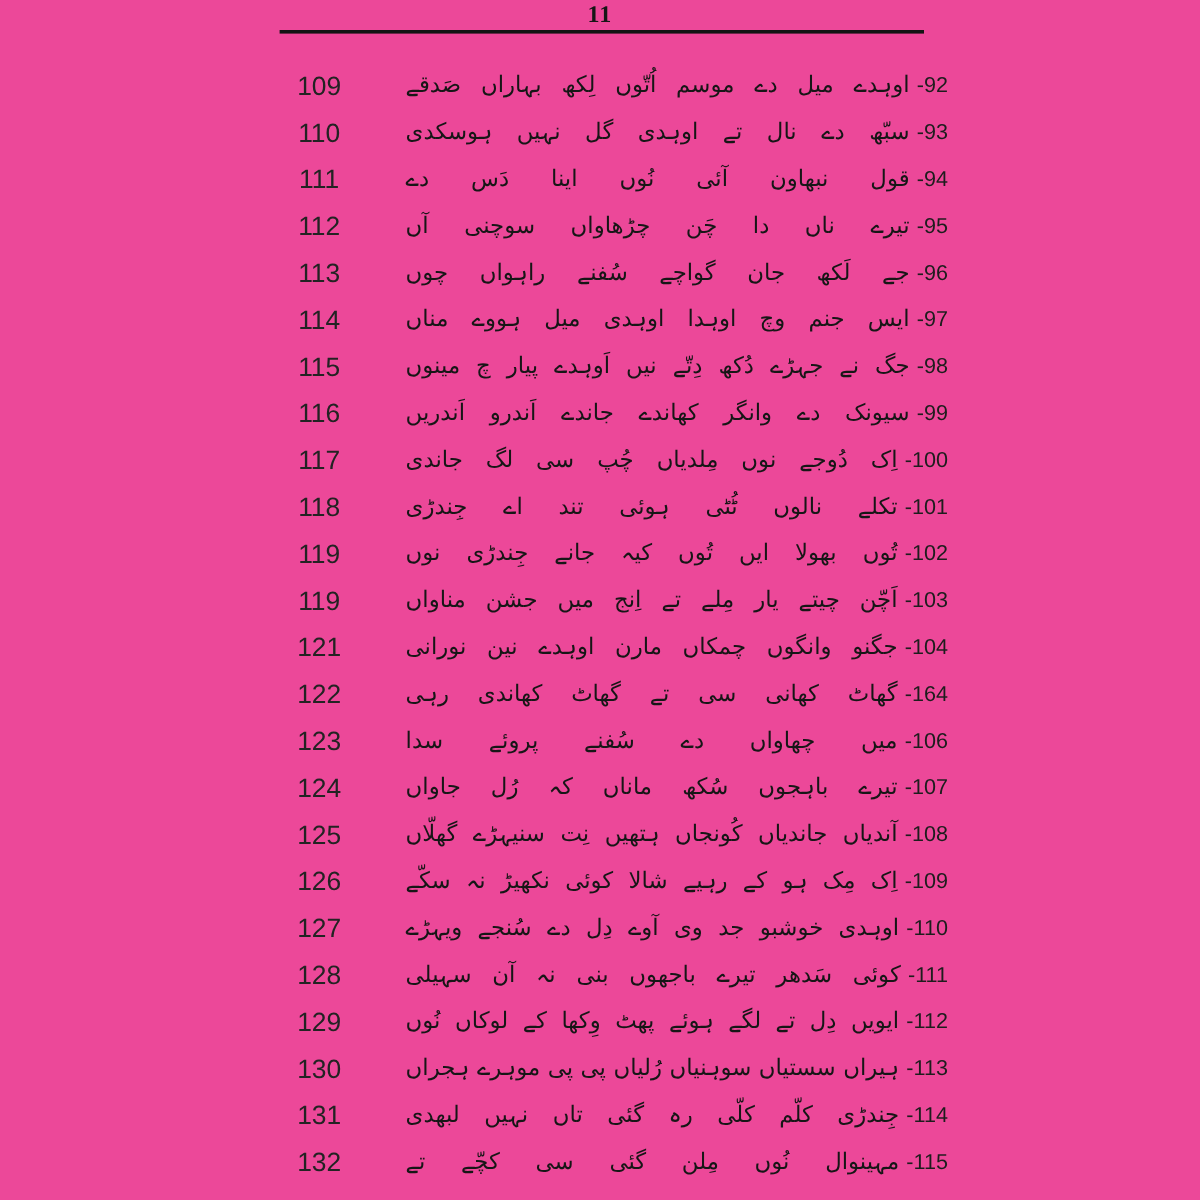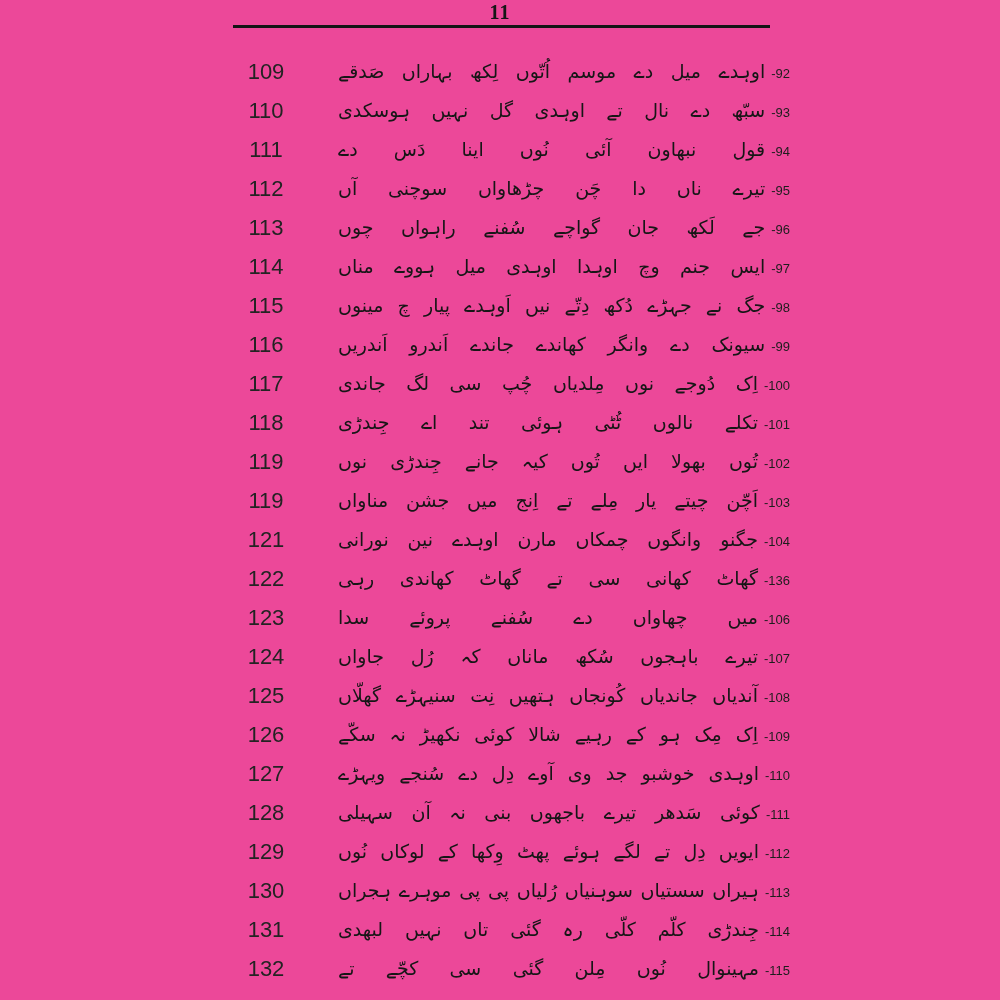--- a/index.html
+++ b/index.html
@@ -69,21 +69,21 @@
     direction: rtl;
     unicode-bidi: plaintext;
     text-align: justify;
     text-align-last: justify;
     font-family: "DejaVu Sans", sans-serif;
     font-size: 19px;
     color: #161616;
   }
   .serial {
     font-family: "Liberation Sans", "DejaVu Sans", sans-serif;
-    font-size: 13px;
+    font-size: 18px;
     margin-left: 6px;
     color: #1d1d1d;
     direction: rtl;
     unicode-bidi: embed;
   }
 </style>
 </head>
 <body>
 
 <div class="sheet">
@@ -152,21 +152,21 @@
     <span class="title"><span class="serial">103-</span><span>اَچّن چیتے یار مِلے تے اِنج میں جشن مناواں</span></span>
   </div>
 
   <div class="row">
     <span class="pageno">121</span>
     <span class="title"><span class="serial">104-</span><span>جگنو وانگوں چمکاں مارن اوہدے نین نورانی</span></span>
   </div>
 
   <div class="row">
     <span class="pageno">122</span>
-    <span class="title"><span class="serial">136-</span><span>گھاٹ کھانی سی تے گھاٹ کھاندی رہی</span></span>
+    <span class="title"><span class="serial">164-</span><span>گھاٹ کھانی سی تے گھاٹ کھاندی رہی</span></span>
   </div>
 
   <div class="row">
     <span class="pageno">123</span>
     <span class="title"><span class="serial">106-</span><span>میں چھاواں دے سُفنے پروئے سدا</span></span>
   </div>
 
   <div class="row">
     <span class="pageno">124</span>
     <span class="title"><span class="serial">107-</span><span>تیرے باہجوں سُکھ ماناں کہ رُل جاواں</span></span>

